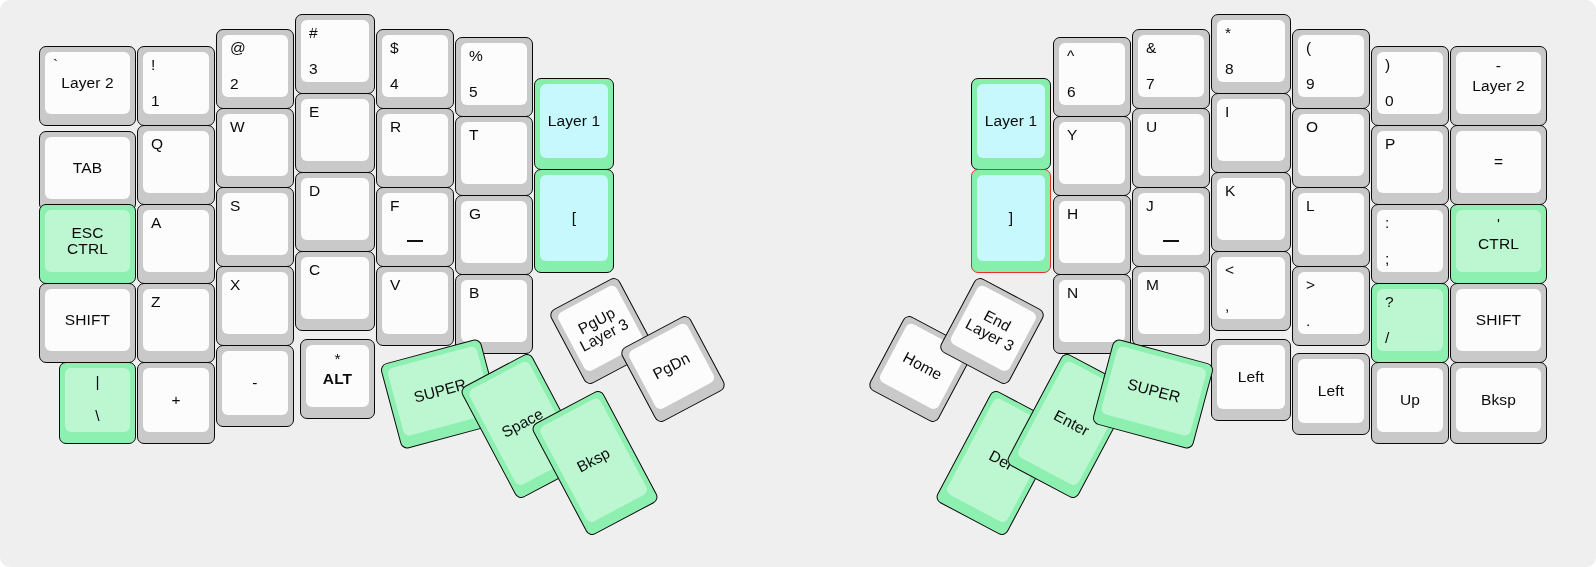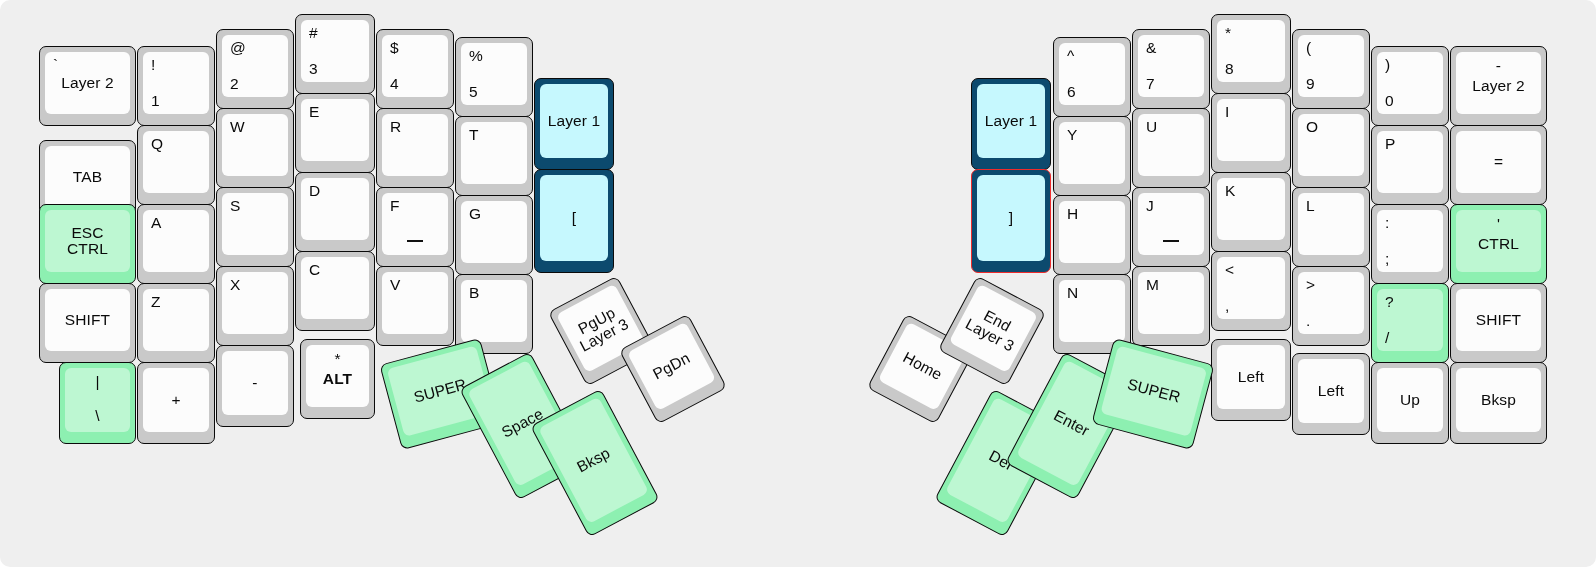--- a/index.html
+++ b/index.html
@@ -39,21 +39,21 @@
     height: 100%;
     background: #fcfcfc;
     border-radius: 6px;
     position: relative;
     display: block;
   }
 
   
   .key.green            { background: #8df0b1; }
   .key.green  .cap      { background: #bdf7d2; }
-  .key.cyan             { background: #0c4a6e; }
+  .key.cyan             { background: #86efac; }
   .key.cyan   .cap      { background: #c6f8fe; }
   .key.selected         { border-color: #ee2b2b; }
 
   
   .lg {
     position: absolute;
     font-size: 15.5px;
     color: #0a0a0a;
     line-height: 1.05;
     white-space: pre;
@@ -99,21 +99,21 @@
 <body>
 
 <div id="stage" style="background: rgb(239, 239, 239);">
   <div id="left-half">
       <div class="key" style="left: 39px; top: 46px; width: 97px; height: 80px;">
         <div class="cap">
           <div class="lg tl">`</div>
           <div class="lg ctr">Layer 2</div>
         </div>
       </div>
-      <div class="key" style="left: 39px; top: 140px; width: 97px; height: 80px;">
+      <div class="key" style="left: 39px; top: 131px; width: 97px; height: 80px;">
         <div class="cap">
           <div class="lg ctr">TAB</div>
         </div>
       </div>
       <div class="key green" style="left: 39px; top: 204px; width: 97px; height: 80px;">
         <div class="cap">
           <div class="lg c2"><span>ESC</span><span>CTRL</span></div>
         </div>
       </div>
       <div class="key" style="left: 39px; top: 283px; width: 97px; height: 80px;">

